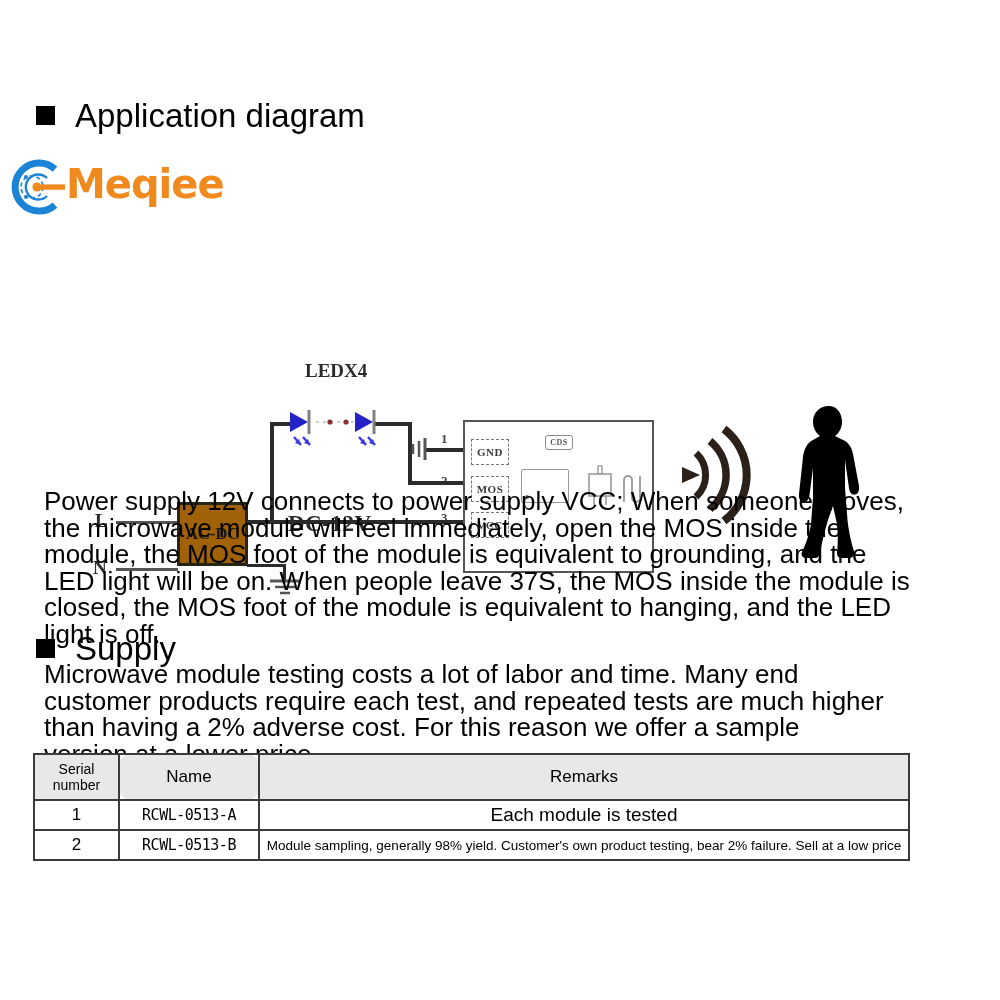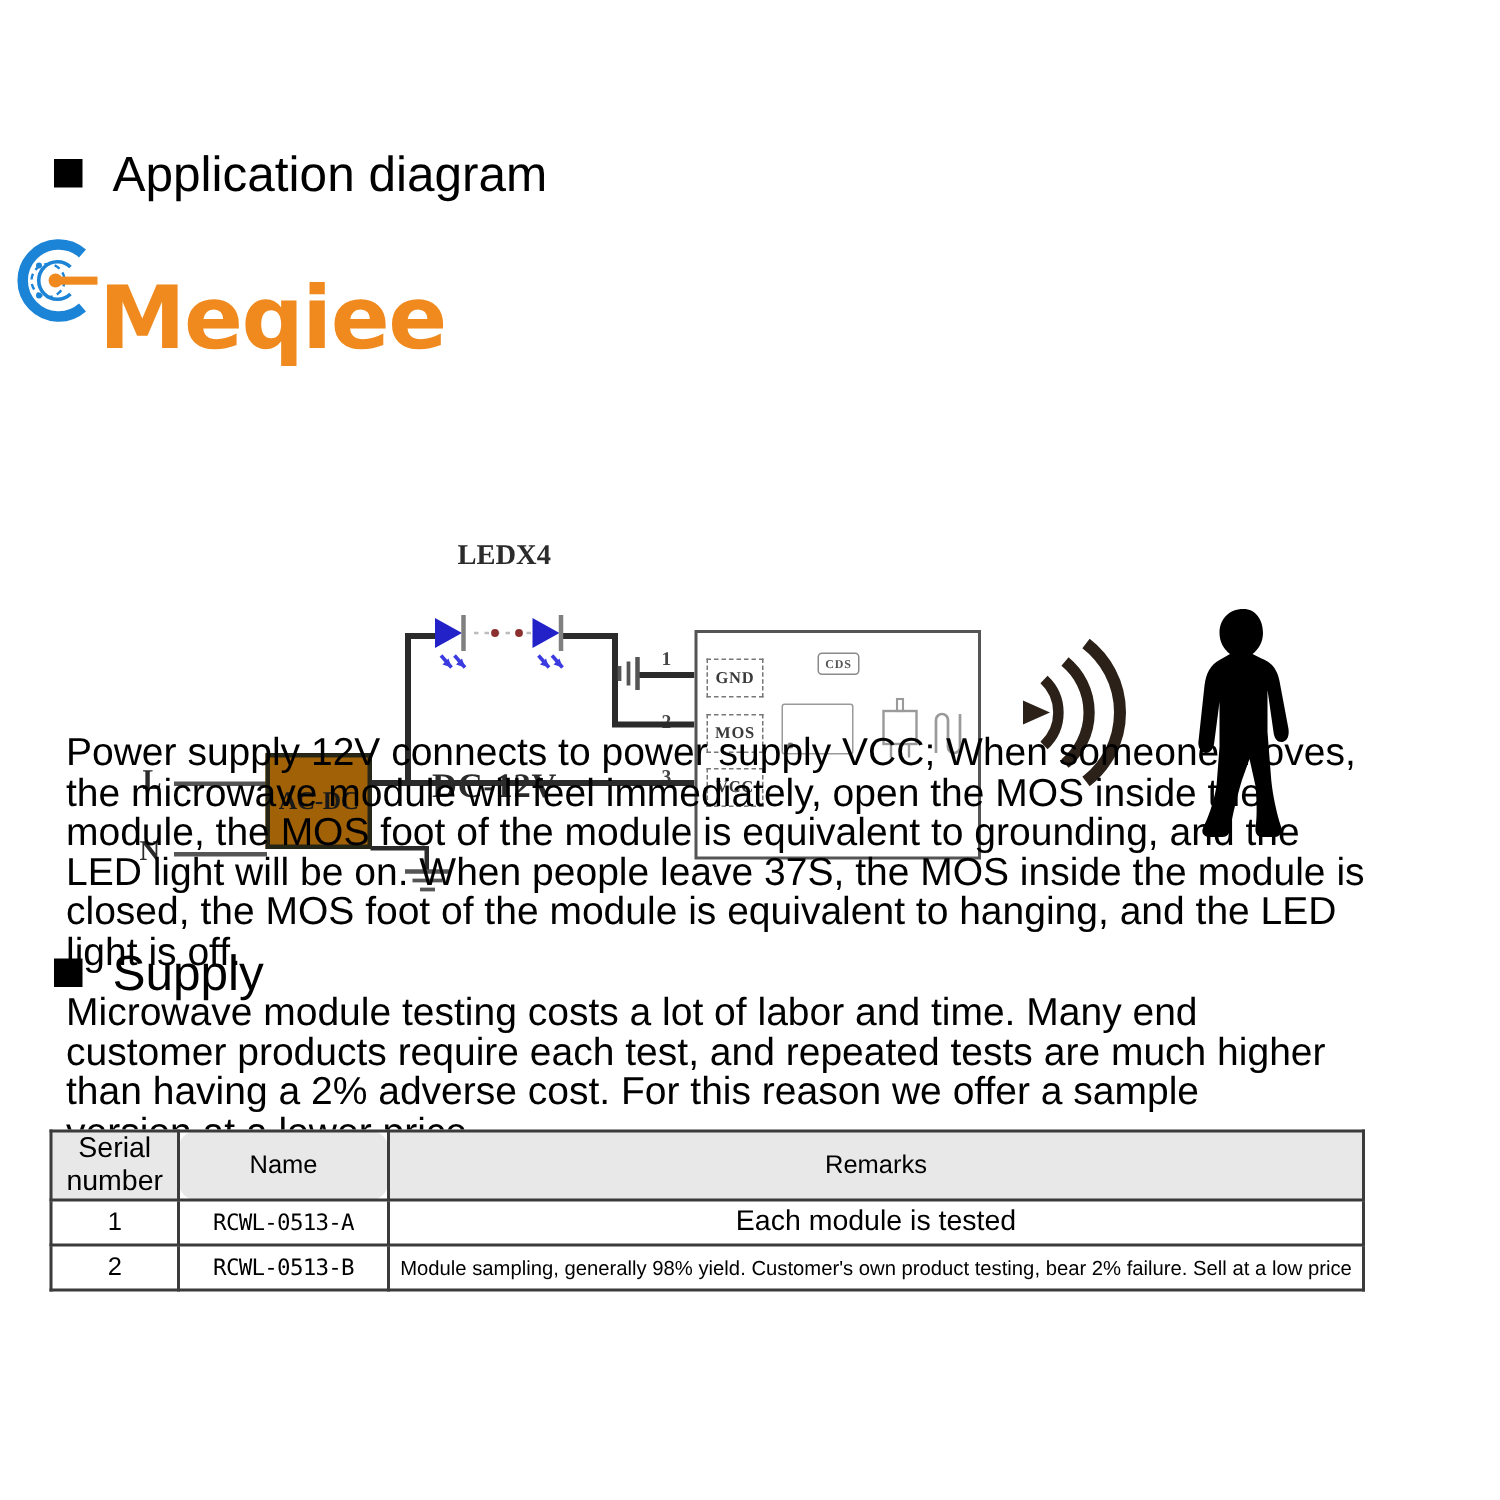--- a/index.html
+++ b/index.html
@@ -45,27 +45,26 @@
     position: absolute;
     left: 6px;
     top: 156px;
     width: 300px;
     height: 62px;
   }
   .logo-word {
     position: absolute;
     left: 60px;
     top: -3px;
-    font-size: 58px;
+    font-size: 40px;
     font-weight: bold;
     color: #F08A1E;
     letter-spacing: -1px;
     line-height: 62px;
     font-family: "DejaVu Sans", sans-serif;
-    margin-top: 28px;
   }
 
   
   #circuit-diagram {
     position: absolute;
     left: 0px;
     top: 180px;
     width: 1000px;
     height: 250px;
   }
@@ -239,21 +238,21 @@
     padding: 0;
     text-align: center;
     vertical-align: middle;
     color: #000;
   }
   #supply-table thead th {
     background: #e8e8e8;
     height: 44px;
     font-weight: 400;
   }
-  .th-serial { font-size: 19px; margin-top: 13px; }
+  .th-serial { font-size: 14px; margin-top: 13px; }
   .th-name   { font-size: 17px; border-radius: 12px; }
   .th-remarks{ font-size: 17px; }
 
   .col-serial  { width: 85px; }
   .col-name    { width: 140px; }
 
   #supply-table tbody tr { height: 30px; }
   .cell-serial {
     font-size: 17px;
     font-family: "Liberation Sans", sans-serif;

